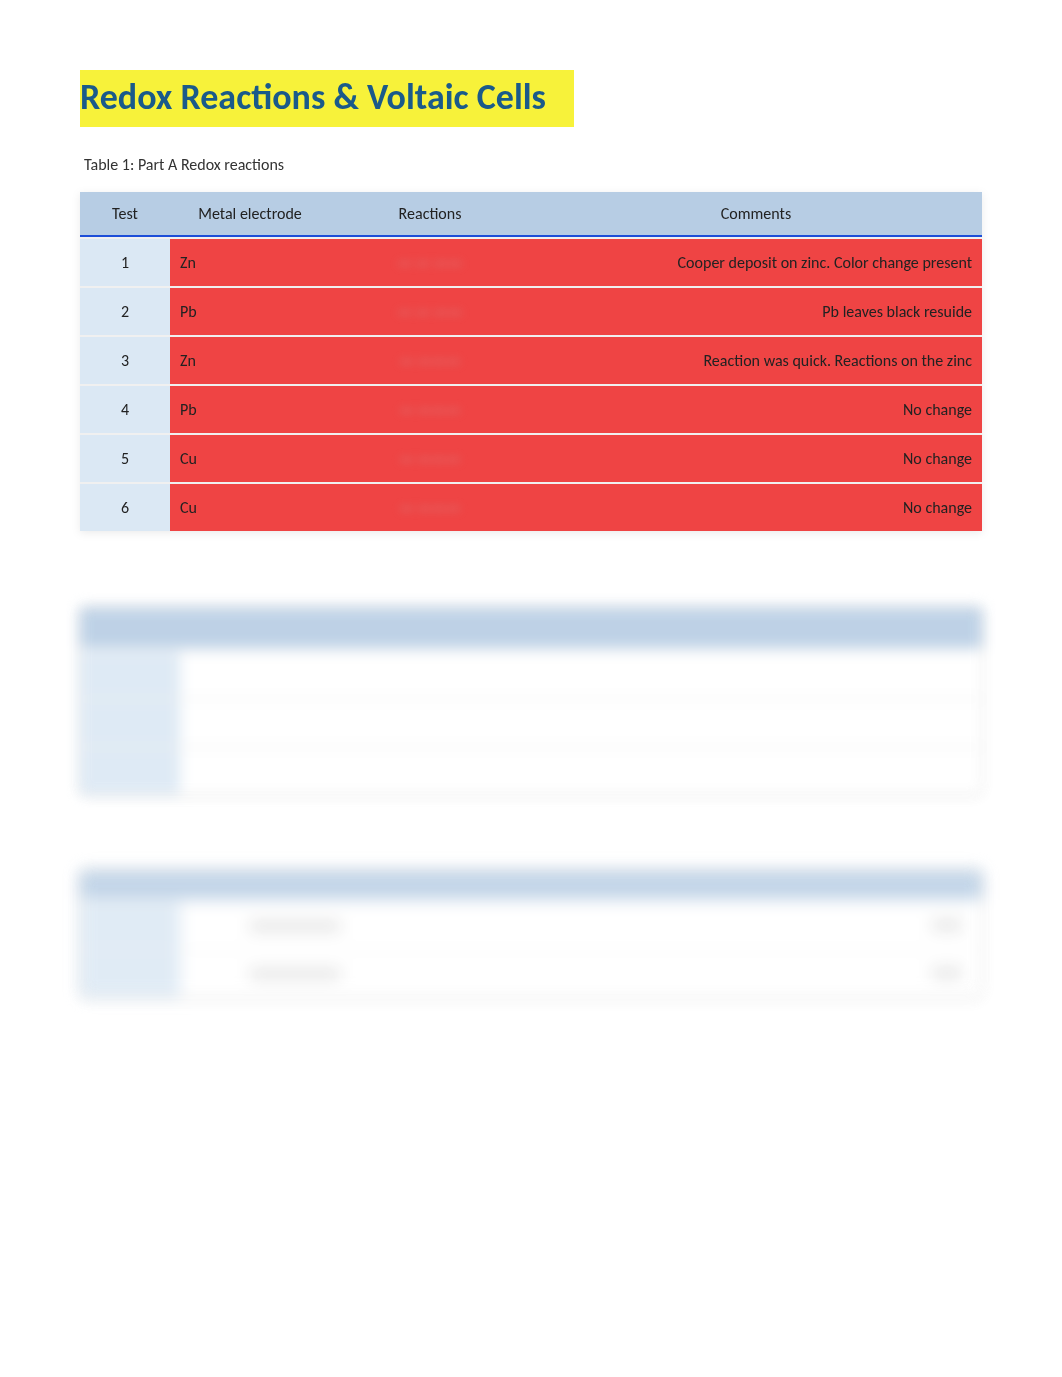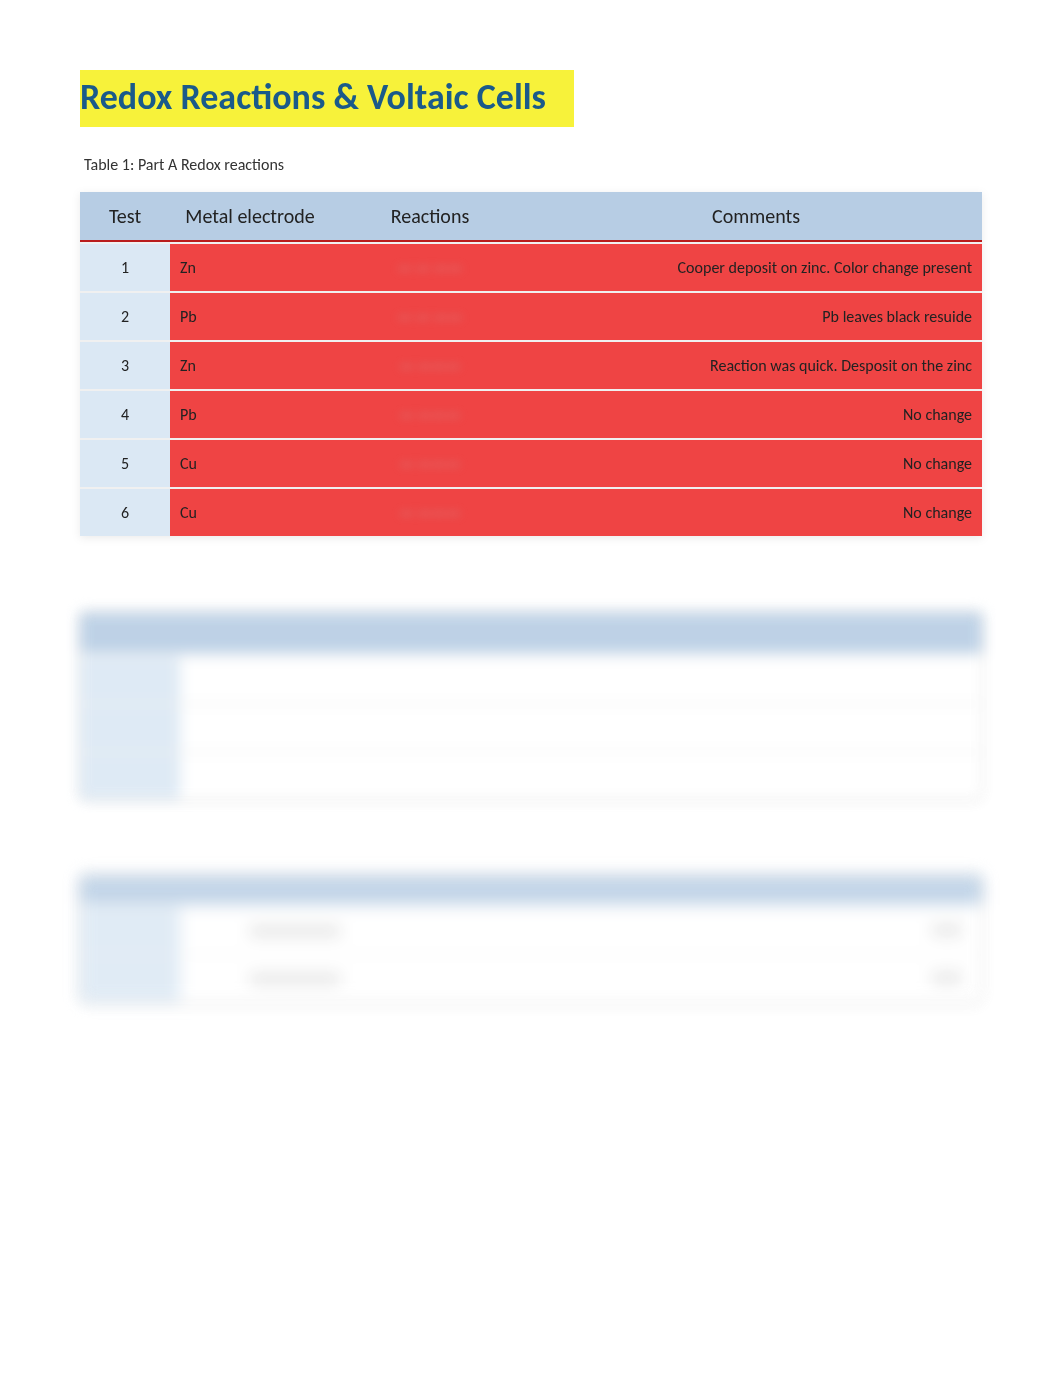--- a/index.html
+++ b/index.html
@@ -38,25 +38,25 @@
     }
     table {
       width: 100%;
       border-collapse: separate;
       border-spacing: 0;
       background: #fff;
     }
     thead th {
       background: #b7cde4;
       font-weight: 400;
-      font-size: 20px;
+      font-size: 16px;
       color: #222;
       padding: 12px 10px;
       text-align: center;
-      border-bottom: 2px solid #b91c1c;
+      border-bottom: 2px solid #1d4ed8;
     }
     tbody td {
       font-size: 16px;
       padding: 14px 10px;
       border-top: 2px solid #f0f0f0;
       vertical-align: middle;
       background: #ef4444;
     }
     .col-test {
       width: 90px;
@@ -182,21 +182,21 @@
       <tr>
         <td class="col-test">2</td>
         <td class="col-electrode">Pb</td>
         <td class="col-solution"><span class="blurred">— — ——</span></td>
         <td class="col-comments">Pb leaves black resuide</td>
       </tr>
       <tr>
         <td class="col-test">3</td>
         <td class="col-electrode">Zn</td>
         <td class="col-solution"><span class="blurred">— ———</span></td>
-        <td class="col-comments">Reaction was quick. Desposit on the zinc</td>
+        <td class="col-comments">Reaction was quick. Reactions on the zinc</td>
       </tr>
       <tr>
         <td class="col-test">4</td>
         <td class="col-electrode">Pb</td>
         <td class="col-solution"><span class="blurred">— ———</span></td>
         <td class="col-comments">No change</td>
       </tr>
       <tr>
         <td class="col-test">5</td>
         <td class="col-electrode">Cu</td>

